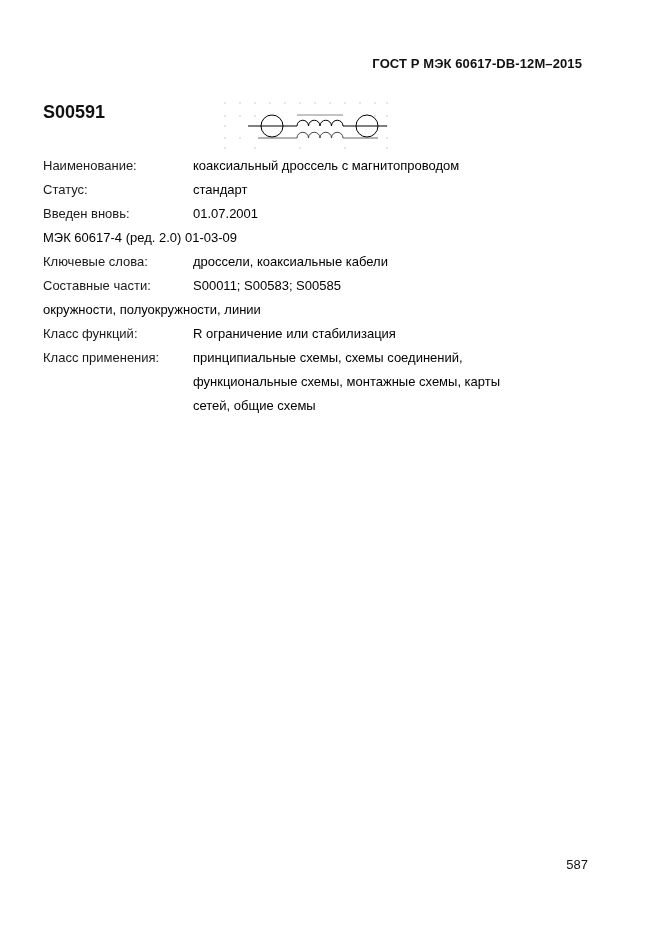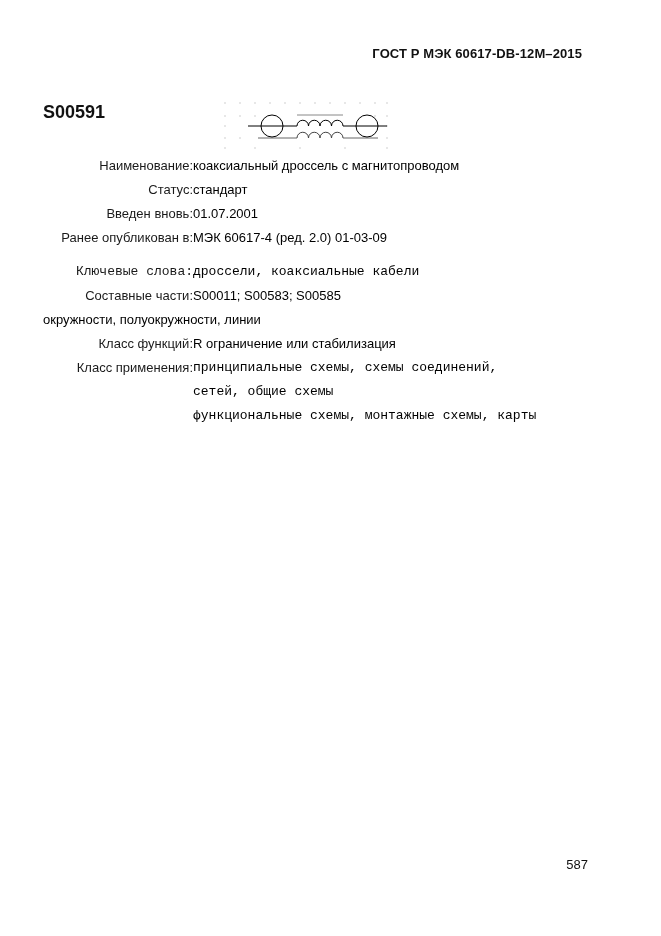--- a/index.html
+++ b/index.html
@@ -10,21 +10,21 @@
     body {
       width: 661px;
       height: 936px;
       position: relative;
       font-family: "Liberation Sans", "DejaVu Sans", sans-serif;
       color: #111111;
       overflow: hidden;
     }
     .doc-header {
       position: absolute;
-      top: 46px;
+      top: 56px;
       right: 79px;
       font-size: 13px;
       font-weight: bold;
       letter-spacing: 0.1px;
     }
     .symbol-id {
       position: absolute;
       left: 43px;
       top: 102px;
       font-size: 18px;
@@ -42,36 +42,32 @@
       left: 43px;
       top: 154px;
       width: 560px;
       font-size: 13px;
     }
     .prop-row {
       display: flex;
       line-height: 24px;
     }
     .prop-row.gap {
-      margin-top: 10px;
-      font-family: Liberation Mono, monospace;
     }
     .prop-label {
       width: 150px;
       flex: 0 0 150px;
       color: #1a1a1a;
-      text-align: right;
     }
     .prop-value {
       flex: 1;
       color: #000000;
     }
     .prop-value .line {
       display: block;
-      font-family: Liberation Mono, monospace;
     }
     .page-number {
       position: absolute;
       right: 73px;
       top: 857px;
       font-size: 13px;
     }
   </style>
 </head>
 <body>
@@ -137,21 +133,20 @@
   </div>
   <div class="prop-row">
     <span class="prop-label">Статус:</span>
     <span class="prop-value">стандарт</span>
   </div>
   <div class="prop-row">
     <span class="prop-label">Введен вновь:</span>
     <span class="prop-value">01.07.2001</span>
   </div>
   <div class="prop-row">
-    <span class="prop-label">Ранее опубликован в:</span>
     <span class="prop-value">МЭК 60617-4 (ред. 2.0) 01-03-09</span>
   </div>
 
   <div class="prop-row gap">
     <span class="prop-label">Ключевые слова:</span>
     <span class="prop-value">дроссели, коаксиальные кабели</span>
   </div>
   <div class="prop-row">
     <span class="prop-label">Составные части:</span>
     <span class="prop-value">S00011; S00583; S00585</span>
@@ -160,19 +155,19 @@
     <span class="prop-value">окружности, полуокружности, линии</span>
   </div>
   <div class="prop-row">
     <span class="prop-label">Класс функций:</span>
     <span class="prop-value">R ограничение или стабилизация</span>
   </div>
   <div class="prop-row">
     <span class="prop-label">Класс применения:</span>
     <span class="prop-value">
       <span class="line">принципиальные схемы, схемы соединений,</span>
+      <span class="line">функциональные схемы, монтажные схемы, карты</span>
       <span class="line">сетей, общие схемы</span>
-      <span class="line">функциональные схемы, монтажные схемы, карты</span>
     </span>
   </div>
 </div>
 
 <div class="page-number">587</div>
 
 </body></html>

